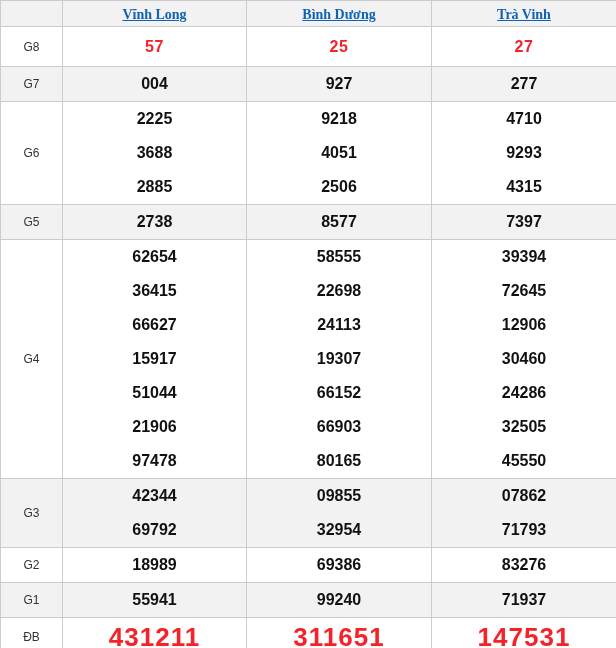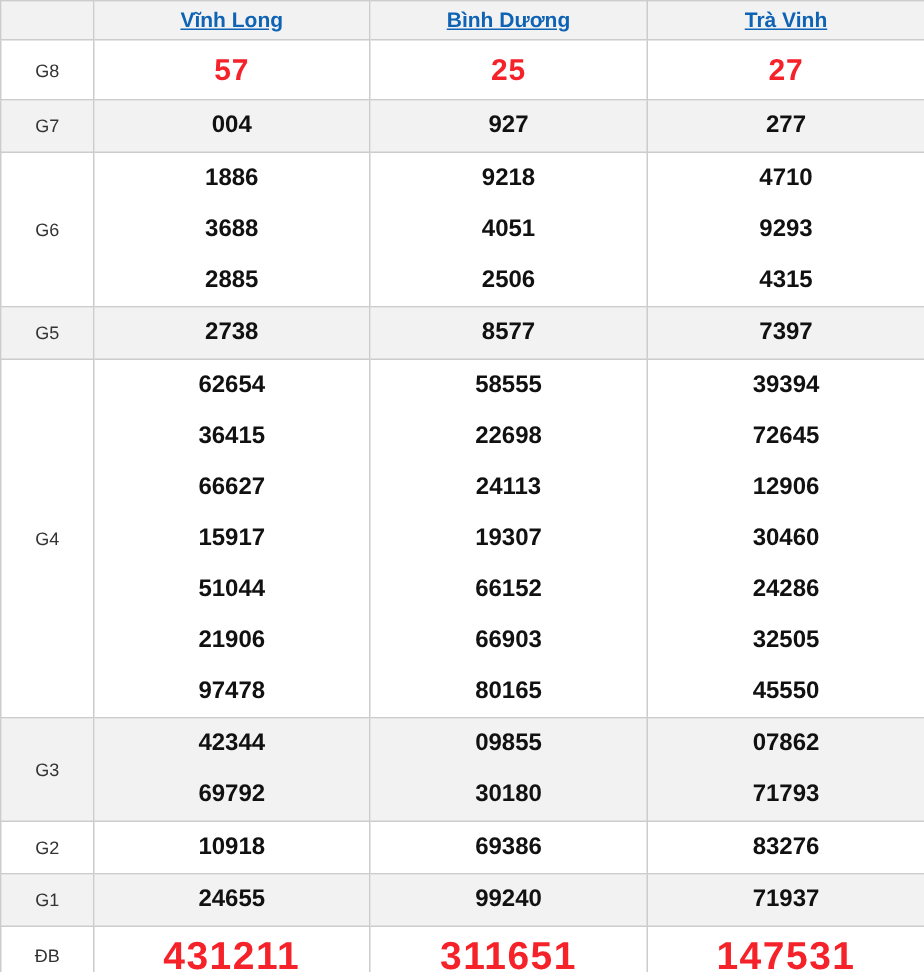--- a/index.html
+++ b/index.html
@@ -29,38 +29,39 @@
   tr.gray  { background: var(--alt-bg); }
   tr.white { background: #ffffff; }
 
   thead tr { height: 26px; }
   .col-header {
     color: var(--link-blue);
     font-weight: 700;
     font-size: 14px;
     text-decoration: underline;
     cursor: pointer;
+    font-family: Liberation Serif, serif;
   }
 
   td.label {
     font-size: 12px;
     color: var(--label-gray);
     font-weight: 400;
   }
 
   .num {
     font-size: 16px;
     font-weight: 700;
     color: var(--num-black);
     line-height: 34px;
     white-space: nowrap;
   }
   tr.hl .num {
     color: var(--red);
-    font-size: 20px;
+    font-size: 16px;
     letter-spacing: 0.5px;
   }
   tr.hl-db .num {
     font-size: 26px;
     letter-spacing: 1px;
   }
 </style>
 </head>
 <body>
 
@@ -106,21 +107,21 @@
         <td>
           <div class="num">927</div>
         </td>
         <td>
           <div class="num">277</div>
         </td>
       </tr>
       <tr class="white" style="height: 102px;">
         <td class="label">G6</td>
         <td>
-          <div class="num">1886</div>
+          <div class="num">2225</div>
           <div class="num">3688</div>
           <div class="num">2885</div>
         </td>
         <td>
           <div class="num">9218</div>
           <div class="num">4051</div>
           <div class="num">2506</div>
         </td>
         <td>
           <div class="num">4710</div>
@@ -171,43 +172,43 @@
         </td>
       </tr>
       <tr class="gray" style="height: 68px;">
         <td class="label">G3</td>
         <td>
           <div class="num">42344</div>
           <div class="num">69792</div>
         </td>
         <td>
           <div class="num">09855</div>
-          <div class="num">30180</div>
+          <div class="num">32954</div>
         </td>
         <td>
           <div class="num">07862</div>
           <div class="num">71793</div>
         </td>
       </tr>
       <tr class="white" style="height: 34px; margin-left: 47px;">
         <td class="label">G2</td>
         <td>
-          <div class="num">10918</div>
+          <div class="num">18989</div>
         </td>
         <td>
           <div class="num">69386</div>
         </td>
         <td>
           <div class="num">83276</div>
         </td>
       </tr>
       <tr class="gray" style="height: 34px;">
         <td class="label">G1</td>
         <td>
-          <div class="num">24655</div>
+          <div class="num">55941</div>
         </td>
         <td>
           <div class="num">99240</div>
         </td>
         <td>
           <div class="num">71937</div>
         </td>
       </tr>
       <tr class="white hl hl-db" style="height: 38px;">
         <td class="label">ĐB</td>

